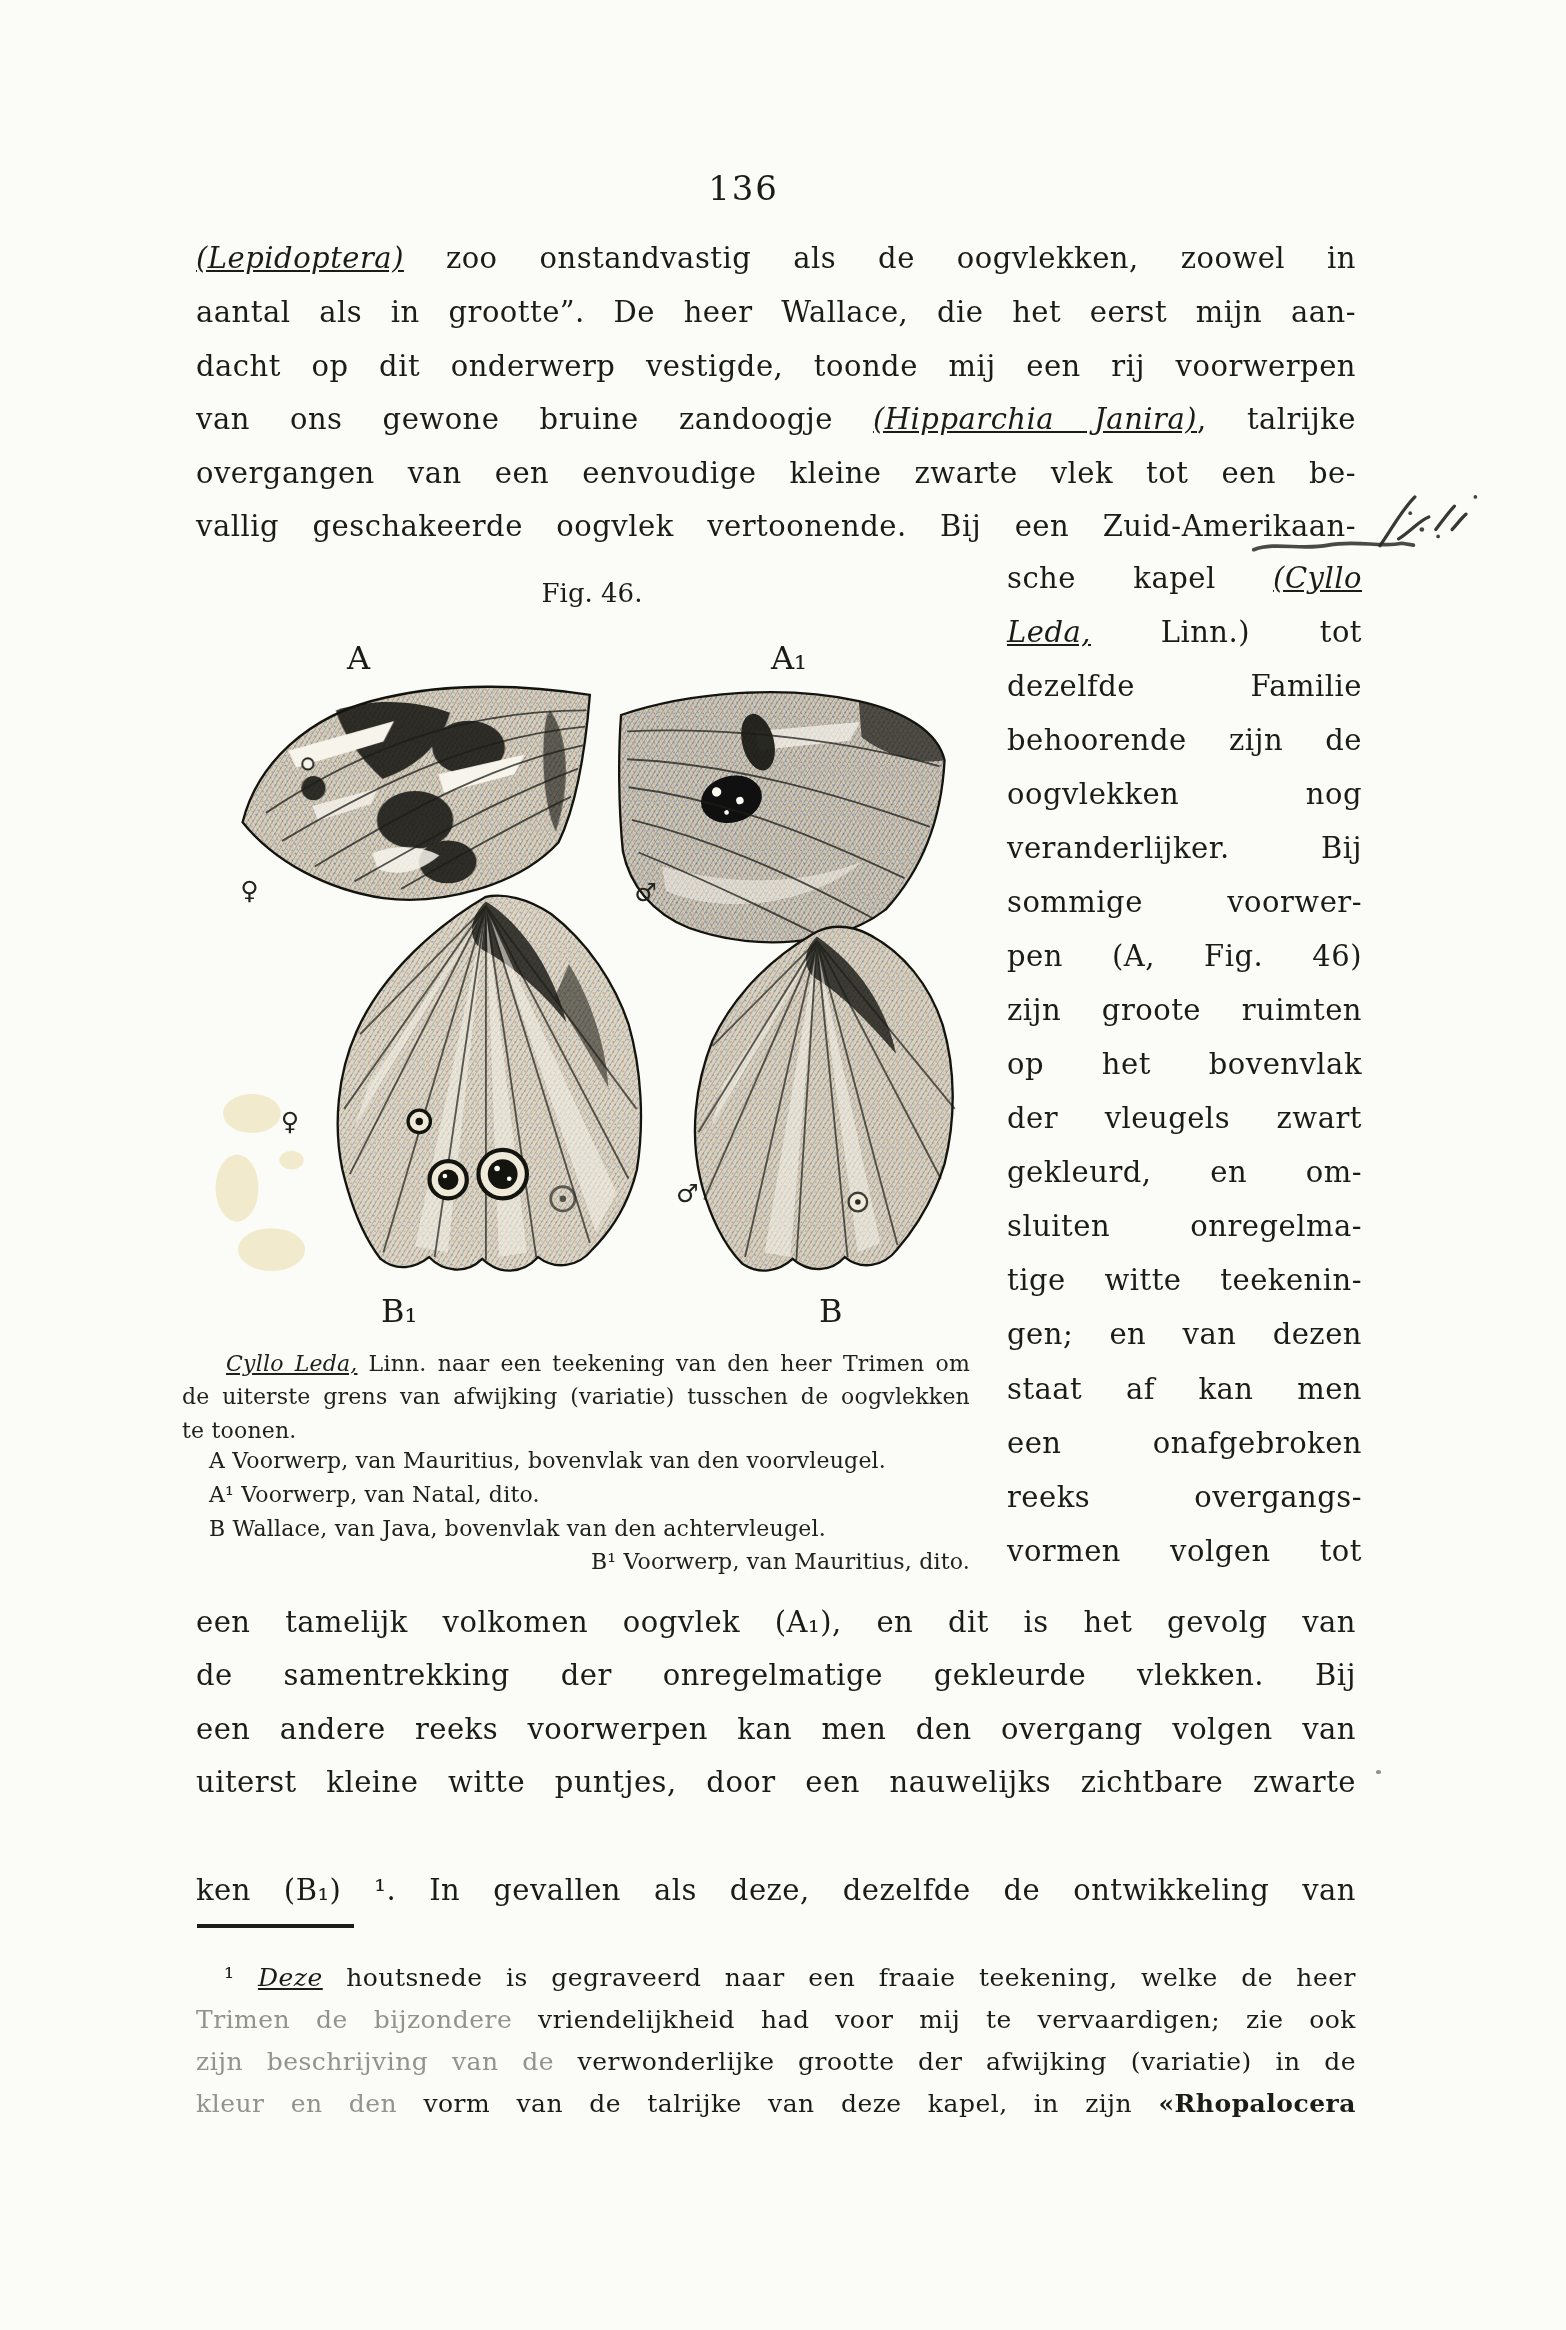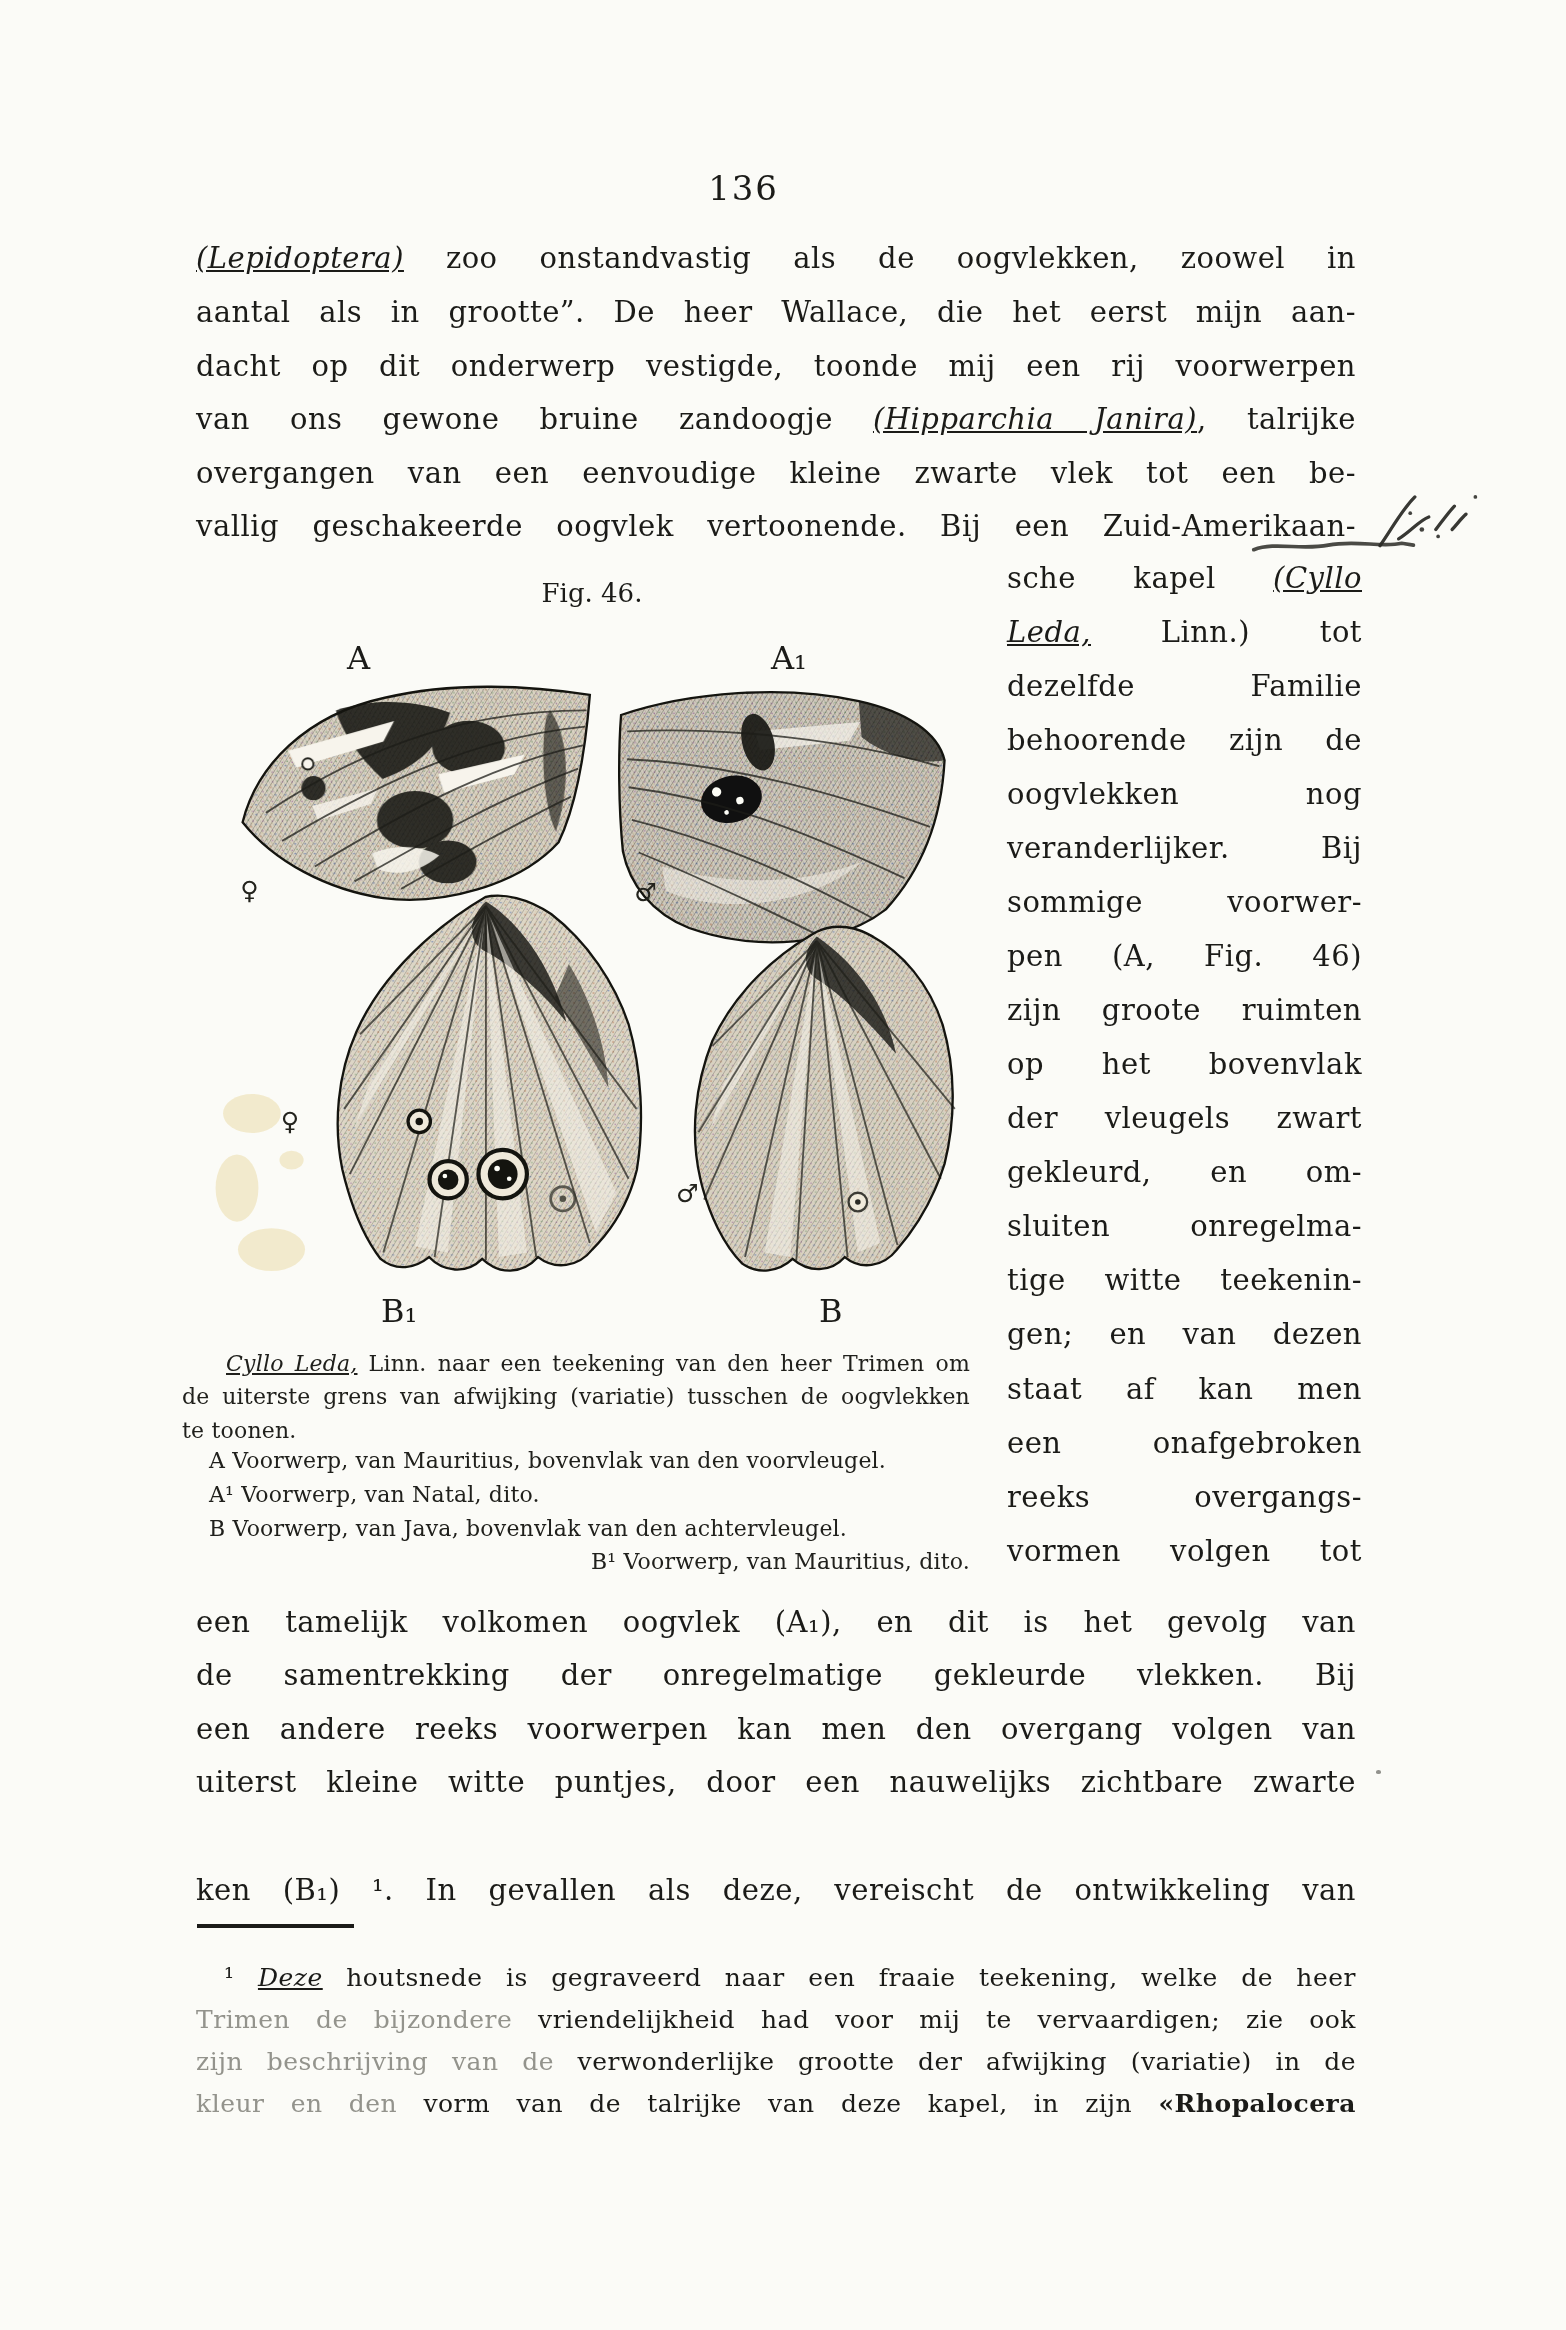--- a/index.html
+++ b/index.html
@@ -244,28 +244,28 @@
   <div class="line col-line just" style="top:1373px">staat af kan men</div>
   <div class="line col-line just" style="top:1427px">een onafgebroken</div>
   <div class="line col-line just" style="top:1481px">reeks overgangs-</div>
   <div class="line col-line just" style="top:1535px">vormen volgen tot</div>
 
   <div class="line cap-line just" style="top:1352px;padding-left:44px;box-sizing:border-box"><span class="i">Cyllo Leda,</span><span> Linn. naar een teekening van den heer Trimen om</span></div>
   <div class="line cap-line just" style="top:1385px">de uiterste grens van afwijking (variatie) tusschen de oogvlekken</div>
   <div class="line cap-line" style="top:1419px;text-align:left">te toonen.</div>
   <div class="line cap-line" style="top:1449px;text-align:left;padding-left:27px;box-sizing:border-box">A Voorwerp, van Mauritius, bovenvlak van den voorvleugel.</div>
   <div class="line cap-line" style="top:1483px;text-align:left;padding-left:27px;box-sizing:border-box">A¹ Voorwerp, van Natal, dito.</div>
-  <div class="line cap-line" style="top:1517px;text-align:left;padding-left:27px;box-sizing:border-box">B Voorwerp, van Java, bovenvlak van den achtervleugel.</div>
+  <div class="line cap-line" style="top:1517px;text-align:left;padding-left:27px;box-sizing:border-box">B Wallace, van Java, bovenvlak van den achtervleugel.</div>
   <div class="line cap-line" style="top:1550px;text-align:right;padding-left:27px;box-sizing:border-box">B¹ Voorwerp, van Mauritius, dito.</div>
 
   <div class="line main-line just" style="top:1606px">een tamelijk volkomen oogvlek (A₁), en dit is het gevolg van</div>
   <div class="line main-line just" style="top:1659px">de samentrekking der onregelmatige gekleurde vlekken. Bij</div>
   <div class="line main-line just" style="top:1713px">een andere reeks voorwerpen kan men den overgang volgen van</div>
   <div class="line main-line just" style="top:1766px">uiterst kleine witte puntjes, door een nauwelijks zichtbare zwarte</div>
-  <div class="line main-line just" style="top:1874px">ken (B₁) ¹. In gevallen als deze, vereischt de ontwikkeling van</div>
+  <div class="line main-line just" style="top:1874px">ken (B₁) ¹. In gevallen als deze, dezelfde de ontwikkeling van</div>
 
   <div class="stray-dot"></div>
 
   <div class="rule"></div>
   <div class="line fn-line just" style="top:1964px;padding-left:28px;box-sizing:border-box"><span>¹ </span><span class="i">Deze</span><span> houtsnede is gegraveerd naar een fraaie teekening, welke de heer</span></div>
   <div class="line fn-line just" style="top:2006px"><span class="faint">Trimen de bijzondere </span><span>vriendelijkheid had voor mij te vervaardigen; zie ook</span></div>
   <div class="line fn-line just" style="top:2048px"><span class="faint">zijn beschrijving van de </span><span>verwonderlijke grootte der afwijking (variatie) in de</span></div>
   <div class="line fn-line just" style="top:2090px"><span class="faint">kleur en den </span><span>vorm van de talrijke van deze kapel, in zijn </span><span class="b">«Rhopalocera</span></div>
 
 </div>

